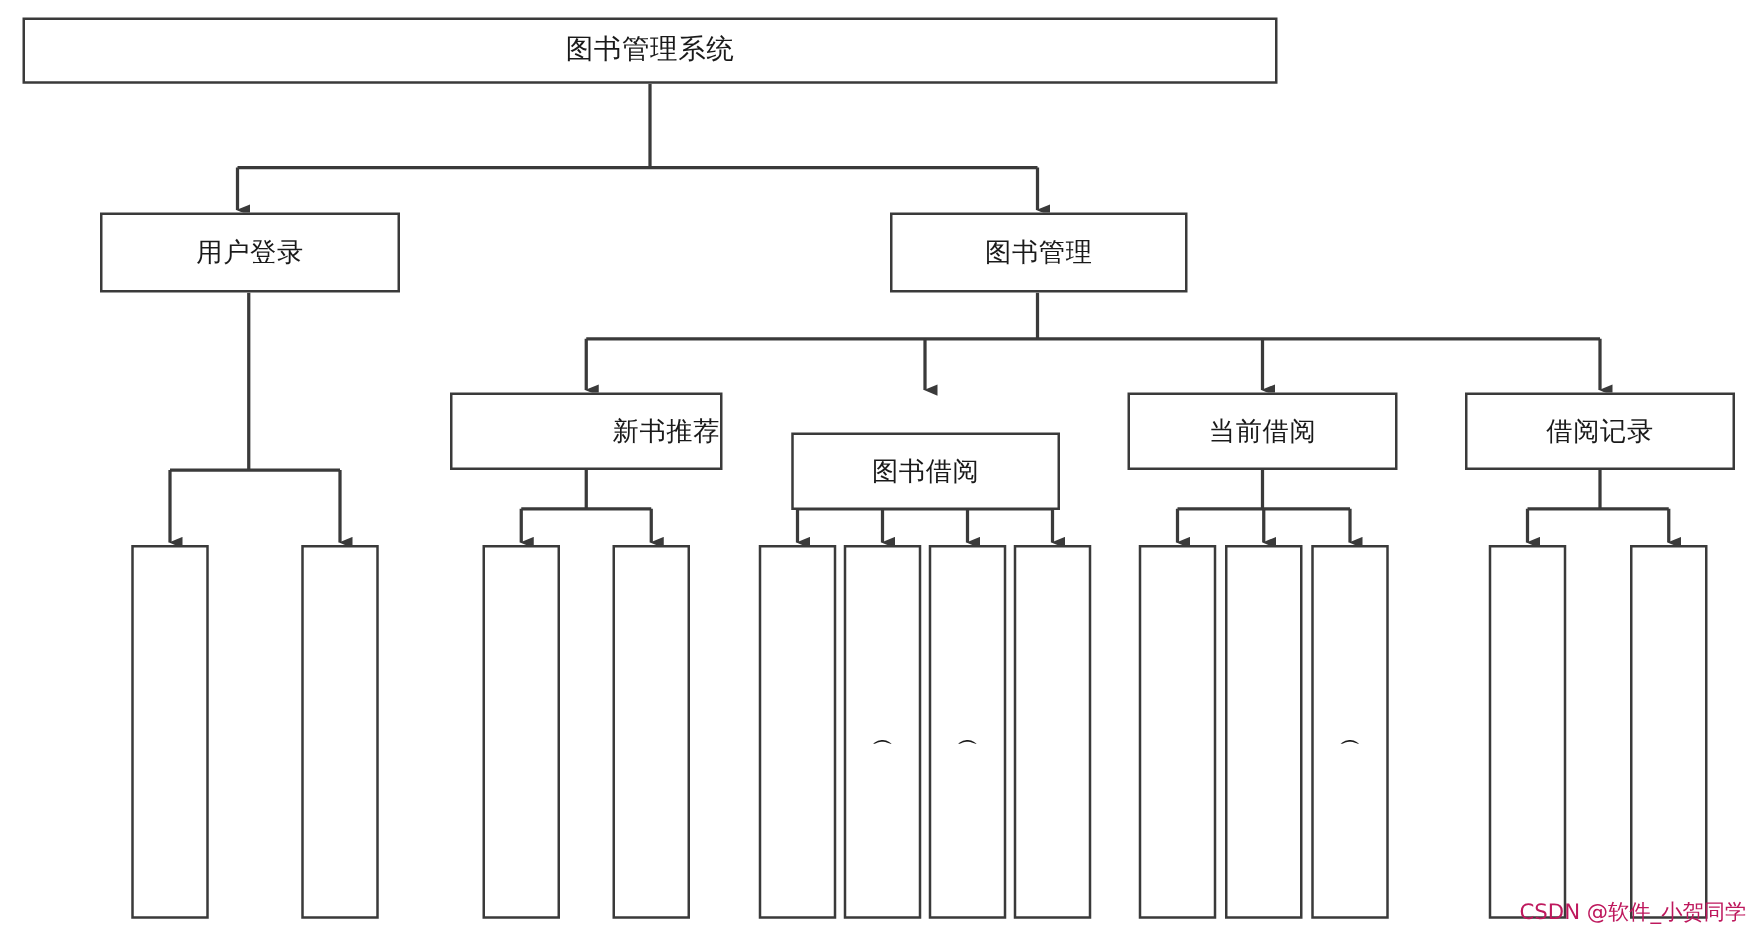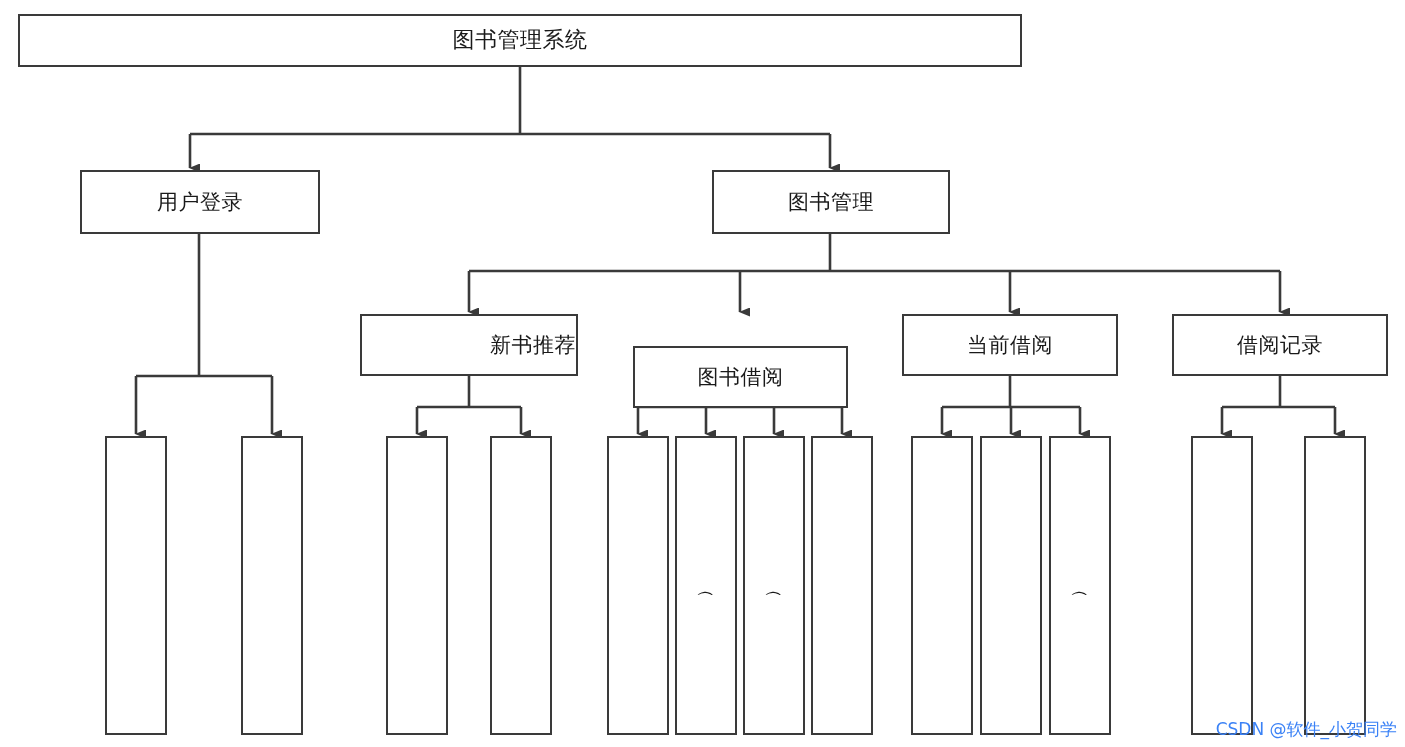--- a/index.html
+++ b/index.html
@@ -63,21 +63,21 @@
     line-height: 1.08;
     letter-spacing: 2px;
     max-height: 100%;
     overflow: hidden;
   }
   .watermark {
     position: absolute;
     right: 8px;
     bottom: 6px;
     font-size: 17px;
-    color: #3b82f6;
+    color: #be185d;
     white-space: nowrap;
     z-index: 9;
     font-family: "DejaVu Sans", "Liberation Sans", sans-serif;
   }
 </style>
 </head>
 <body>
 
 <div id="diagram-root">
 

